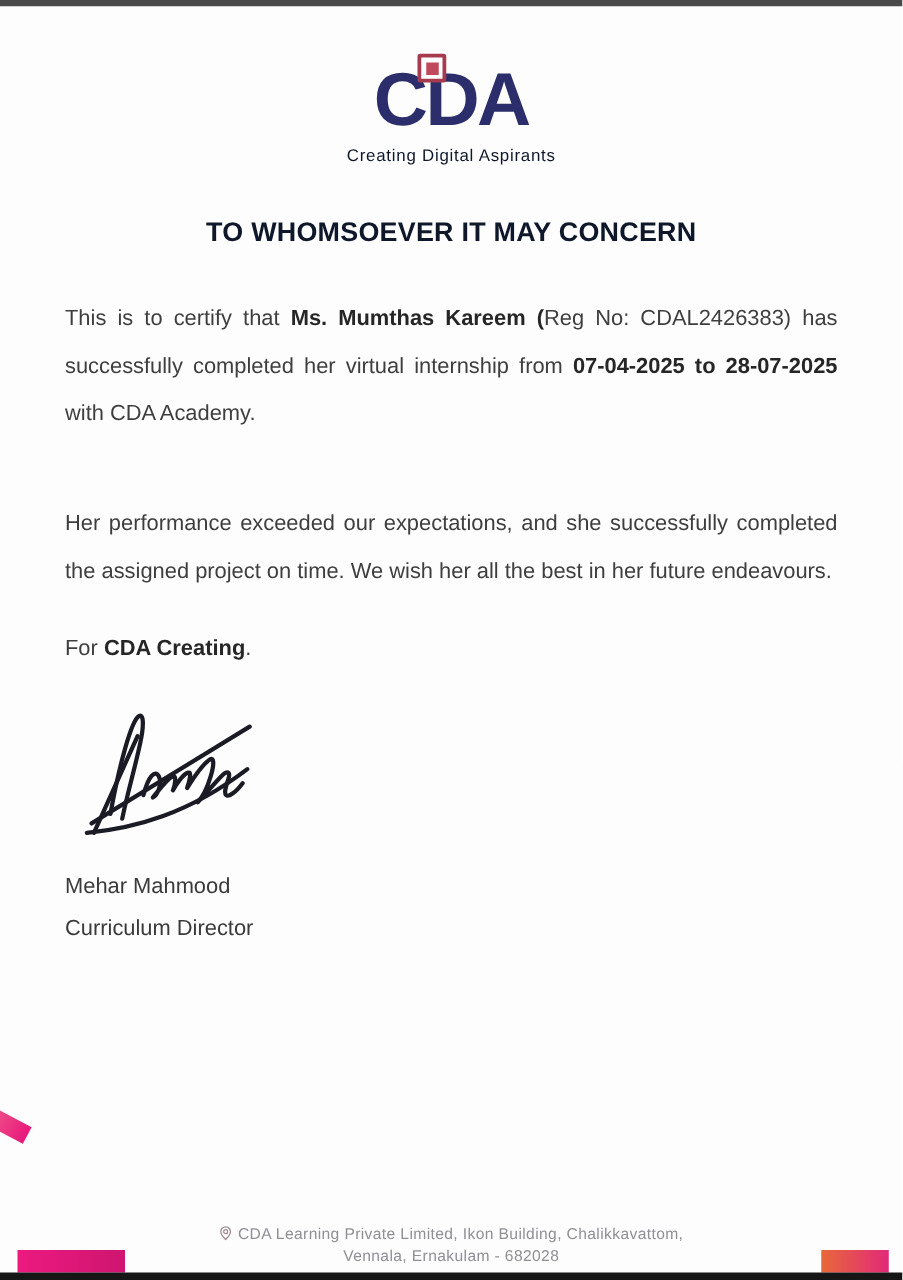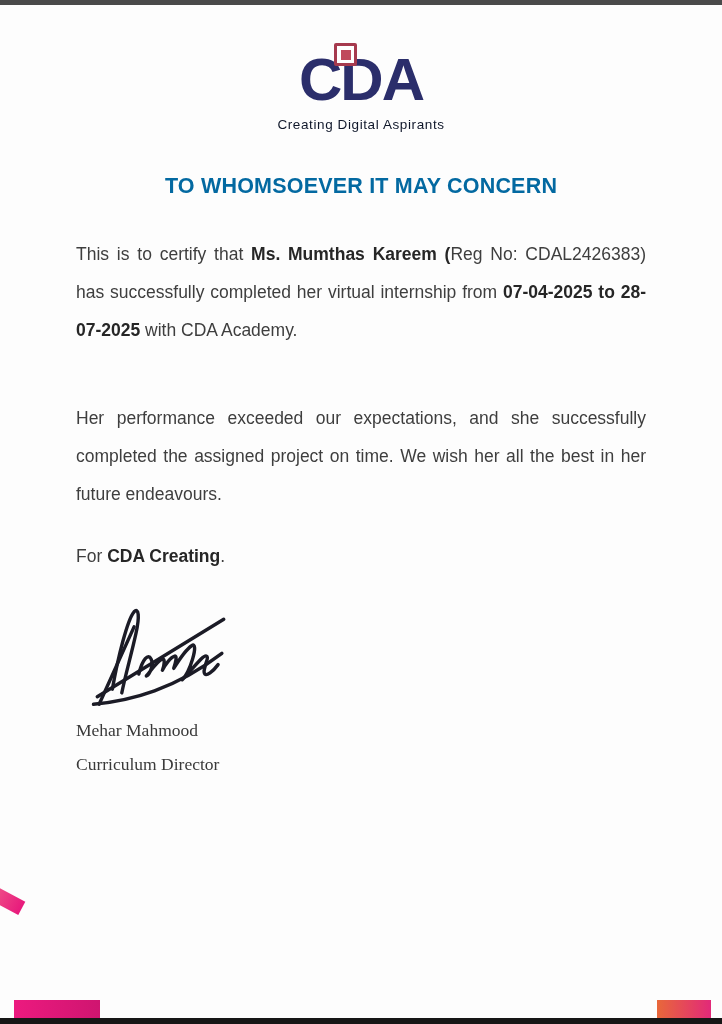--- a/index.html
+++ b/index.html
@@ -47,42 +47,42 @@
     margin-top: 7px;
     font-size: 13.5px; letter-spacing: 0.6px;
     color: #0f172a;
     font-weight: 500;
   }
   
   .heading {
     margin-top: 42px;
     text-align: center;
     font-size: 21.5px; font-weight: 800;
-    color: #0369a1;
+    color: #0f172a;
     letter-spacing: 0.2px;
   }
   
-  .content { padding: 0 76px; color: #3e3e3e; }
+  .content { padding: 0 52px; color: #3e3e3e; }
   .para {
     font-size: 17.5px;
     line-height: 38px;
     text-align: justify;
   }
   .p1 { margin-top: 36px; }
   .p2 { margin-top: 14px; }
   .p3 { margin-top: 50px; }
   .para b, .for-line b { color: #262626; }
   .for-line {
     margin-top: 24px;
     font-size: 17.5px; line-height: 38px;
   }
   
   .signature { margin-top: 16px; margin-left: 2px; width: 165px; height: 118px; }
   .signature svg { width: 100%; height: 100%; }
-  .signatory { margin-top: 4px; font-size: 17.5px; line-height: 34px; color: #3a3a3a; font-family: Liberation Serif, serif; }
+  .signatory { margin-top: 20px; font-size: 17.5px; line-height: 34px; color: #3a3a3a; }
   
   .edge-sliver {
     position: absolute; left: -14px; top: 892px;
     width: 38px; height: 15px;
     background: linear-gradient(90deg, #f05a8a, #e8197c);
     transform: rotate(28deg);
   }
   .footer-address {
     position: absolute; left: 0; bottom: 11px; width: 100%;
     text-align: center;
@@ -150,18 +150,25 @@
 
     <div class="signatory">
       <div>Mehar Mahmood</div>
       <div>Curriculum Director</div>
     </div>
 
   </div>
 
   <div class="edge-sliver"></div>
 
+  <div class="footer-address">
+    <div><span class="pin-icon"><svg width="11" height="13" viewBox="0 0 12 13" xmlns="http://www.w3.org/2000/svg">
+            <path d="M6 1 C3.5 1 1.8 3 1.8 5.3 C1.8 8 6 12 6 12 C6 12 10.2 8 10.2 5.3 C10.2 3 8.5 1 6 1 Z" fill="none" stroke="#a08b92" stroke-width="1.1"></path>
+            <circle cx="6" cy="5.2" r="1.7" fill="none" stroke="#a08b92" stroke-width="1.1"></circle>
+          </svg></span><span>CDA Learning Private Limited, Ikon Building, Chalikkavattom,</span></div>
+    <div>Vennala, Ernakulam - 682028</div>
+  </div>
 
   <div class="rect-left"></div>
   <div class="rect-right"></div>
   <div class="bottom-bar"></div>
 
 </div>
 
 </body></html>

